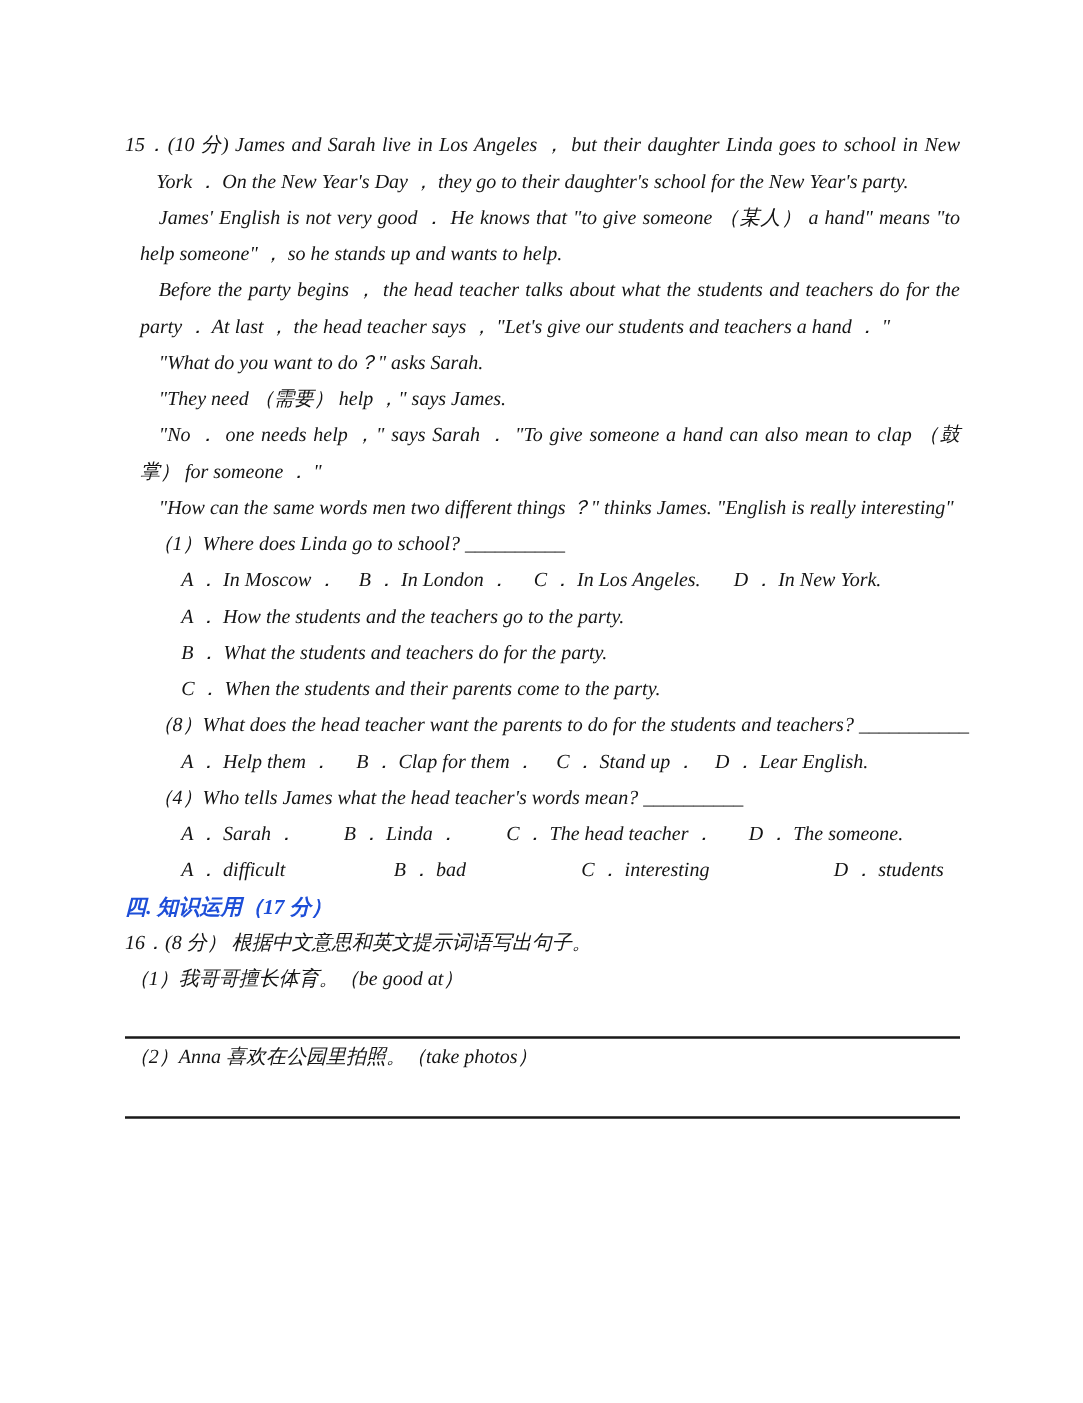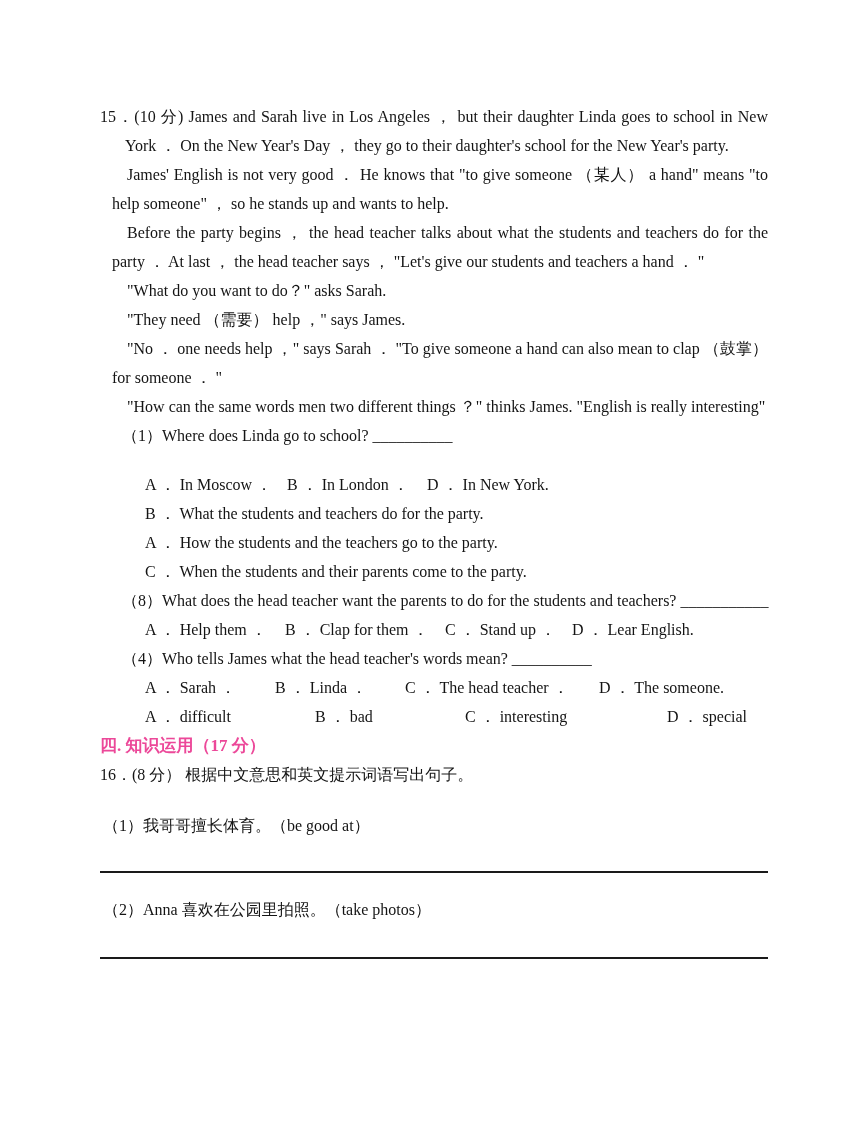--- a/index.html
+++ b/index.html
@@ -13,20 +13,21 @@
     overflow: hidden;
     font-family: "Liberation Serif", "DejaVu Serif", serif;
     font-size: 16px;
     color: #141414;
   }
   .page {
     box-sizing: border-box;
     width: 866px;
     height: 1122px;
     padding: 102px 98px 40px 100px;
+    font-style: italic;
   }
   .para {
     line-height: 29px;
     text-align: justify;
     margin: 0;
   }
   .para-first {
     padding-left: 25px;
     text-indent: -25px;
   }
@@ -38,33 +39,33 @@
     line-height: 29px;
     padding-left: 22px;
     white-space: nowrap;
   }
   .opts {
     display: grid;
     line-height: 29px;
     padding-left: 45px;
   }
   .opts span { white-space: nowrap; }
-  .opts-1 { grid-template-columns: 142px 140px 160px auto; margin-top: 20px; }
+  .opts-1 { grid-template-columns: 142px 140px 160px auto; }
   .opts-3 { grid-template-columns: 140px 160px 127px auto; }
   .opts-4 { grid-template-columns: 130px 130px 194px auto; }
   .opts-5 { grid-template-columns: 170px 150px 202px auto; }
   .opt-block { line-height: 29px; padding-left: 45px; }
   .section-heading {
     line-height: 29px;
     font-weight: bold;
-    color: #ec4899;
+    color: #1d4ed8;
     font-size: 17px;
   }
   .q16-lead { line-height: 29px; }
-  .fill-item { line-height: 30px; margin-top: 22px; padding-left: 3px; }
+  .fill-item { line-height: 30px; margin-top: 0; padding-left: 3px; }
   .answer-line {
     height: 0;
     border-bottom: 2px solid #1a1a1a;
     width: 668px;
     margin-top: 30px;
   }
   .answer-line-2 { margin-top: 32px; }
 </style>
 </head>
 <body>
@@ -76,25 +77,26 @@
   <p class="para para-indent">Before the party begins ，  the head teacher talks  about what the  students  and teachers  do  for the party ． At last ， the head teacher says ， "Let's give our students and teachers a hand ． "</p>
   <p class="para para-indent">"What do you want to do？" asks Sarah.</p>
   <p class="para para-indent">"They need （需要）  help ，" says James.</p>
   <p class="para para-indent">"No ．  one needs help ，" says Sarah ．  "To give someone a hand can also mean to clap （鼓掌）  for someone ． "</p>
   <p class="para para-indent">"How can the same words men two different things ？" thinks James.  "English is really interesting"</p>
 
   <div class="q-prompt">（1）Where does Linda go to school? __________</div>
   <div class="opts opts-1">
     <span>A ． In Moscow ．</span>
     <span>B ． In London ．</span>
+    <span>C ． In Los Angeles.</span>
     <span>D ． In New York.</span>
   </div>
 
+  <div class="opt-block">A ． How the students and the teachers go to the party.</div>
   <div class="opt-block">B ． What the students and teachers do for the party.</div>
-  <div class="opt-block">A ． How the students and the teachers go to the party.</div>
   <div class="opt-block">C ． When the students and their parents come to the party.</div>
 
   <div class="q-prompt">（8）What does the head teacher want the parents to do for the students and teachers? ___________</div>
   <div class="opts opts-3">
     <span>A ． Help them ．</span>
     <span>B ． Clap for them ．</span>
     <span>C ． Stand up ．</span>
     <span>D ． Lear English.</span>
   </div>
 
@@ -103,21 +105,21 @@
     <span>A ． Sarah ．</span>
     <span>B ． Linda ．</span>
     <span>C ． The head teacher ．</span>
     <span>D ． The someone.</span>
   </div>
 
   <div class="opts opts-5">
     <span>A ． difficult</span>
     <span>B ． bad</span>
     <span>C ． interesting</span>
-    <span>D ． special</span>
+    <span>D ． students</span>
   </div>
 
   <div class="section-heading">四. 知识运用（17 分）</div>
 
   <div class="q16-lead">16．(8 分）  根据中文意思和英文提示词语写出句子。</div>
 
   <div class="fill-item">（1）我哥哥擅长体育。（be good at）</div>
   <div class="answer-line"></div>
 
   <div class="fill-item">（2）Anna 喜欢在公园里拍照。（take photos）</div>

